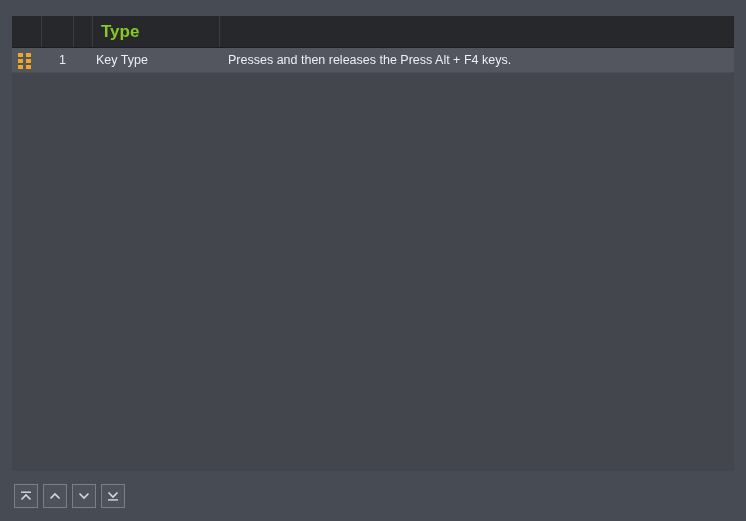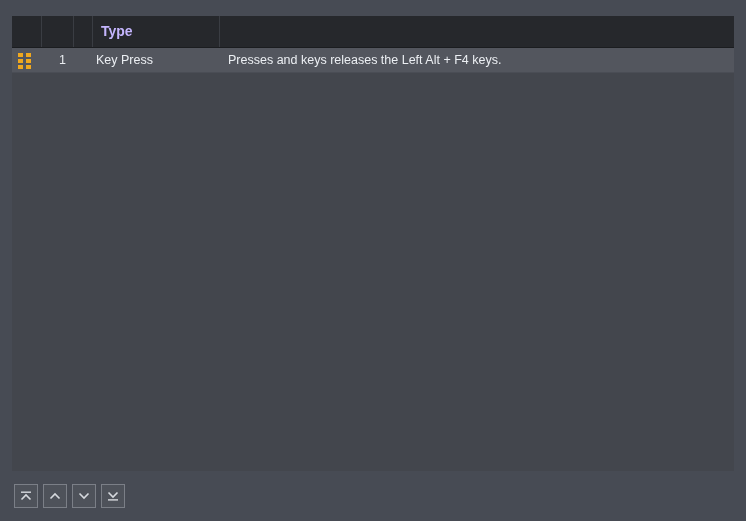--- a/index.html
+++ b/index.html
@@ -36,22 +36,22 @@
     height: 32px;
     background: #26282c;
     border-bottom: 1px solid #1b1d20;
     box-sizing: border-box;
   }
   .hcell {
     position: absolute;
     top: 0;
     height: 31px;
     line-height: 31px;
-    color: #c4b5fd;
-    font-size: 14px;
+    color: #84cc16;
+    font-size: 17px;
     font-weight: bold;
     box-sizing: border-box;
     border-right: 1px solid #3a3d43;
     padding-left: 8px;
     white-space: nowrap;
     overflow: hidden;
   }
   .hcell.last { border-right: none; }
 
   
@@ -155,23 +155,23 @@
             <i></i>
         </span>
       </div>
 
       <div class="cell rownum" style="left:30px;width:24px;">1</div>
 
       <div class="cell" style="left:62px;width:19px;">
         
       </div>
 
-      <div class="cell type-label" style="left:84px;width:124px;">Key Press</div>
-
-      <div class="cell" style="left:216px;width:500px;">Presses and keys releases the Left Alt + F4 keys.</div>
+      <div class="cell type-label" style="left:84px;width:124px;">Key Type</div>
+
+      <div class="cell" style="left:216px;width:500px;">Presses and then releases the Press Alt + F4 keys.</div>
 
     </div>
 
   </div>
 </div>
 
 <div id="toolbar">
 
   <button class="nav-btn" style="left:14px;">
     <svg width="14" height="14" viewBox="0 0 14 14">

